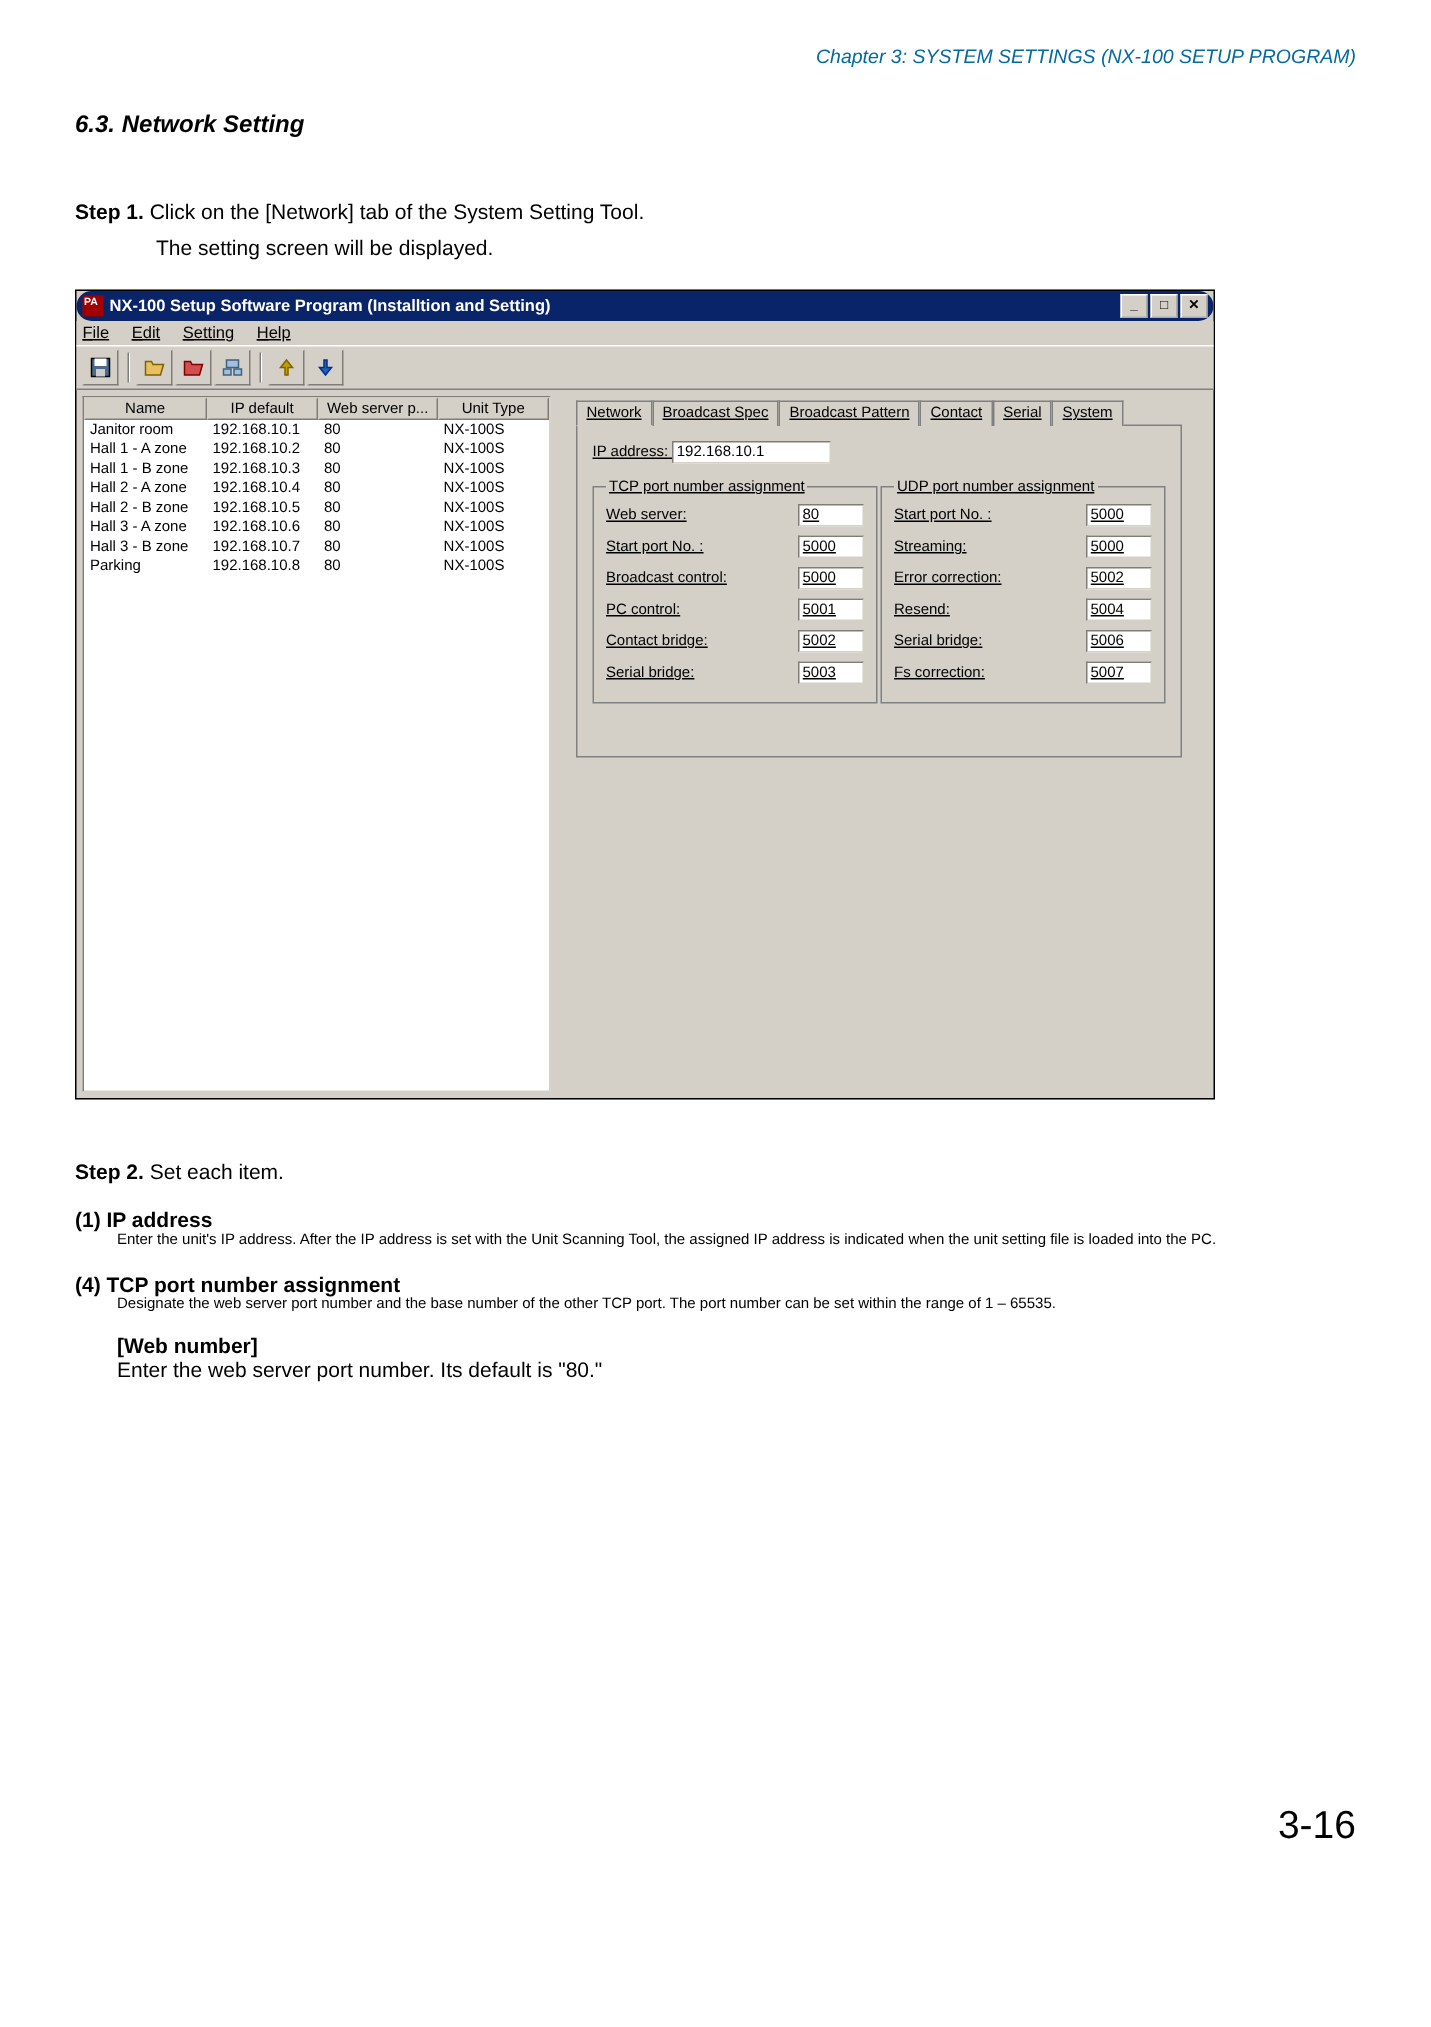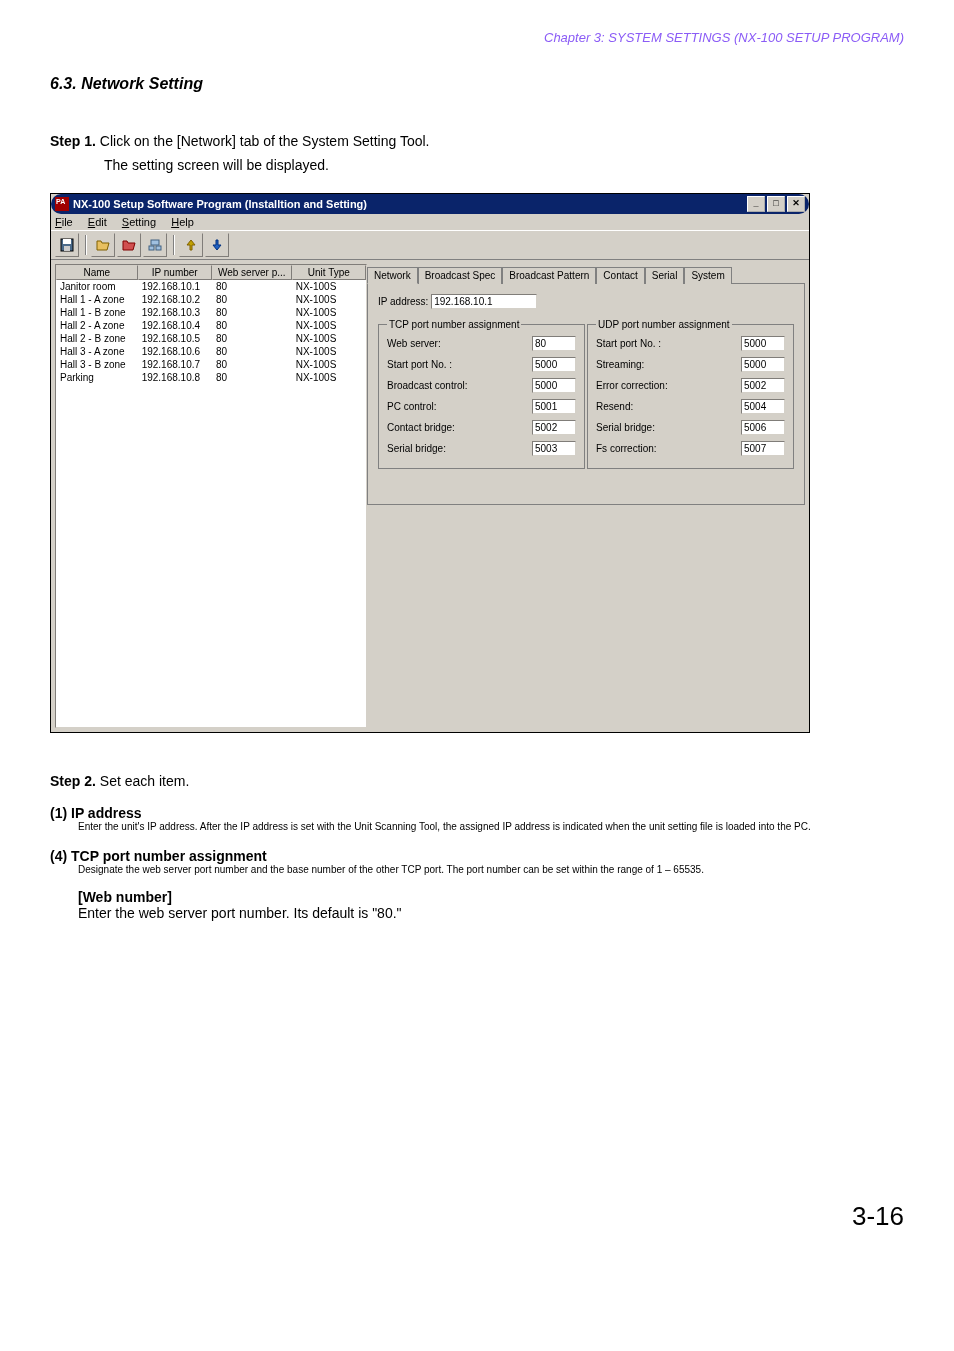--- a/index.html
+++ b/index.html
@@ -6,21 +6,21 @@
       font-family: Arial, sans-serif;
       font-size: 13px;
       color: #000;
       margin: 0;
       padding: 30px 50px;
       width: 854px;
       background: #fff;
     }
     .chapter-header {
       text-align: right;
-      color: #8b5cf6;
+      color: #0369a1;
       font-style: italic;
       font-size: 13px;
       margin-bottom: 30px;
     }
     .section-title {
       font-size: 16px;
       font-weight: bold;
       font-style: italic;
       color: #000;
       margin-bottom: 40px;
@@ -90,20 +90,21 @@
       color: #000;
     }
     .menubar {
       background: #d4d0c8;
       padding: 2px 4px;
       font-size: 11px;
     }
     .menubar span {
       margin-right: 12px;
       cursor: default;
+      text-decoration: underline;
     }
     .menubar span u {
       text-decoration: underline;
     }
     .toolbar {
       background: #d4d0c8;
       padding: 2px 4px;
       border-top: 1px solid #fff;
       border-bottom: 1px solid #808080;
       display: flex;
@@ -156,23 +157,24 @@
       font-size: 10px;
       padding: 1px 0;
     }
     .list-cell {
       padding: 0 4px;
       overflow: hidden;
       white-space: nowrap;
     }
     .right-panel {
       flex: 1;
-      padding: 2px 0;
+      padding: 2px 17px;
       background: #d4d0c8;
       min-height: 460px;
+      text-decoration: underline;
     }
     .tabs {
       display: flex;
       font-size: 10px;
     }
     .tab {
       padding: 2px 6px;
       border: 1px solid #808080;
       border-bottom: none;
       background: #d4d0c8;
@@ -322,21 +324,21 @@
     <div class="tool-btn">
       <svg width="14" height="14" viewBox="0 0 14 14">
           <path d="M7 12 L3 7 L6 7 L6 2 L8 2 L8 7 L11 7 Z" fill="#2060c0" stroke="#003080"></path>
         </svg>
     </div>
   </div>
   <div class="content-area">
     <div class="left-panel">
       <div class="list-header">
         <div class="list-header-cell" style="width:80px">Name</div>
-        <div class="list-header-cell" style="width:72px">IP number</div>
+        <div class="list-header-cell" style="width:72px">IP default</div>
         <div class="list-header-cell" style="width:78px">Web server p...</div>
         <div class="list-header-cell" style="width:72px">Unit Type</div>
       </div>
       <div class="list-body" id="list-body">
           <div class="list-row">
             <div class="list-cell" style="width:80px">Janitor room</div>
             <div class="list-cell" style="width:72px">192.168.10.1</div>
             <div class="list-cell" style="width:78px">80</div>
             <div class="list-cell" style="width:72px">NX-100S</div>
           </div>

